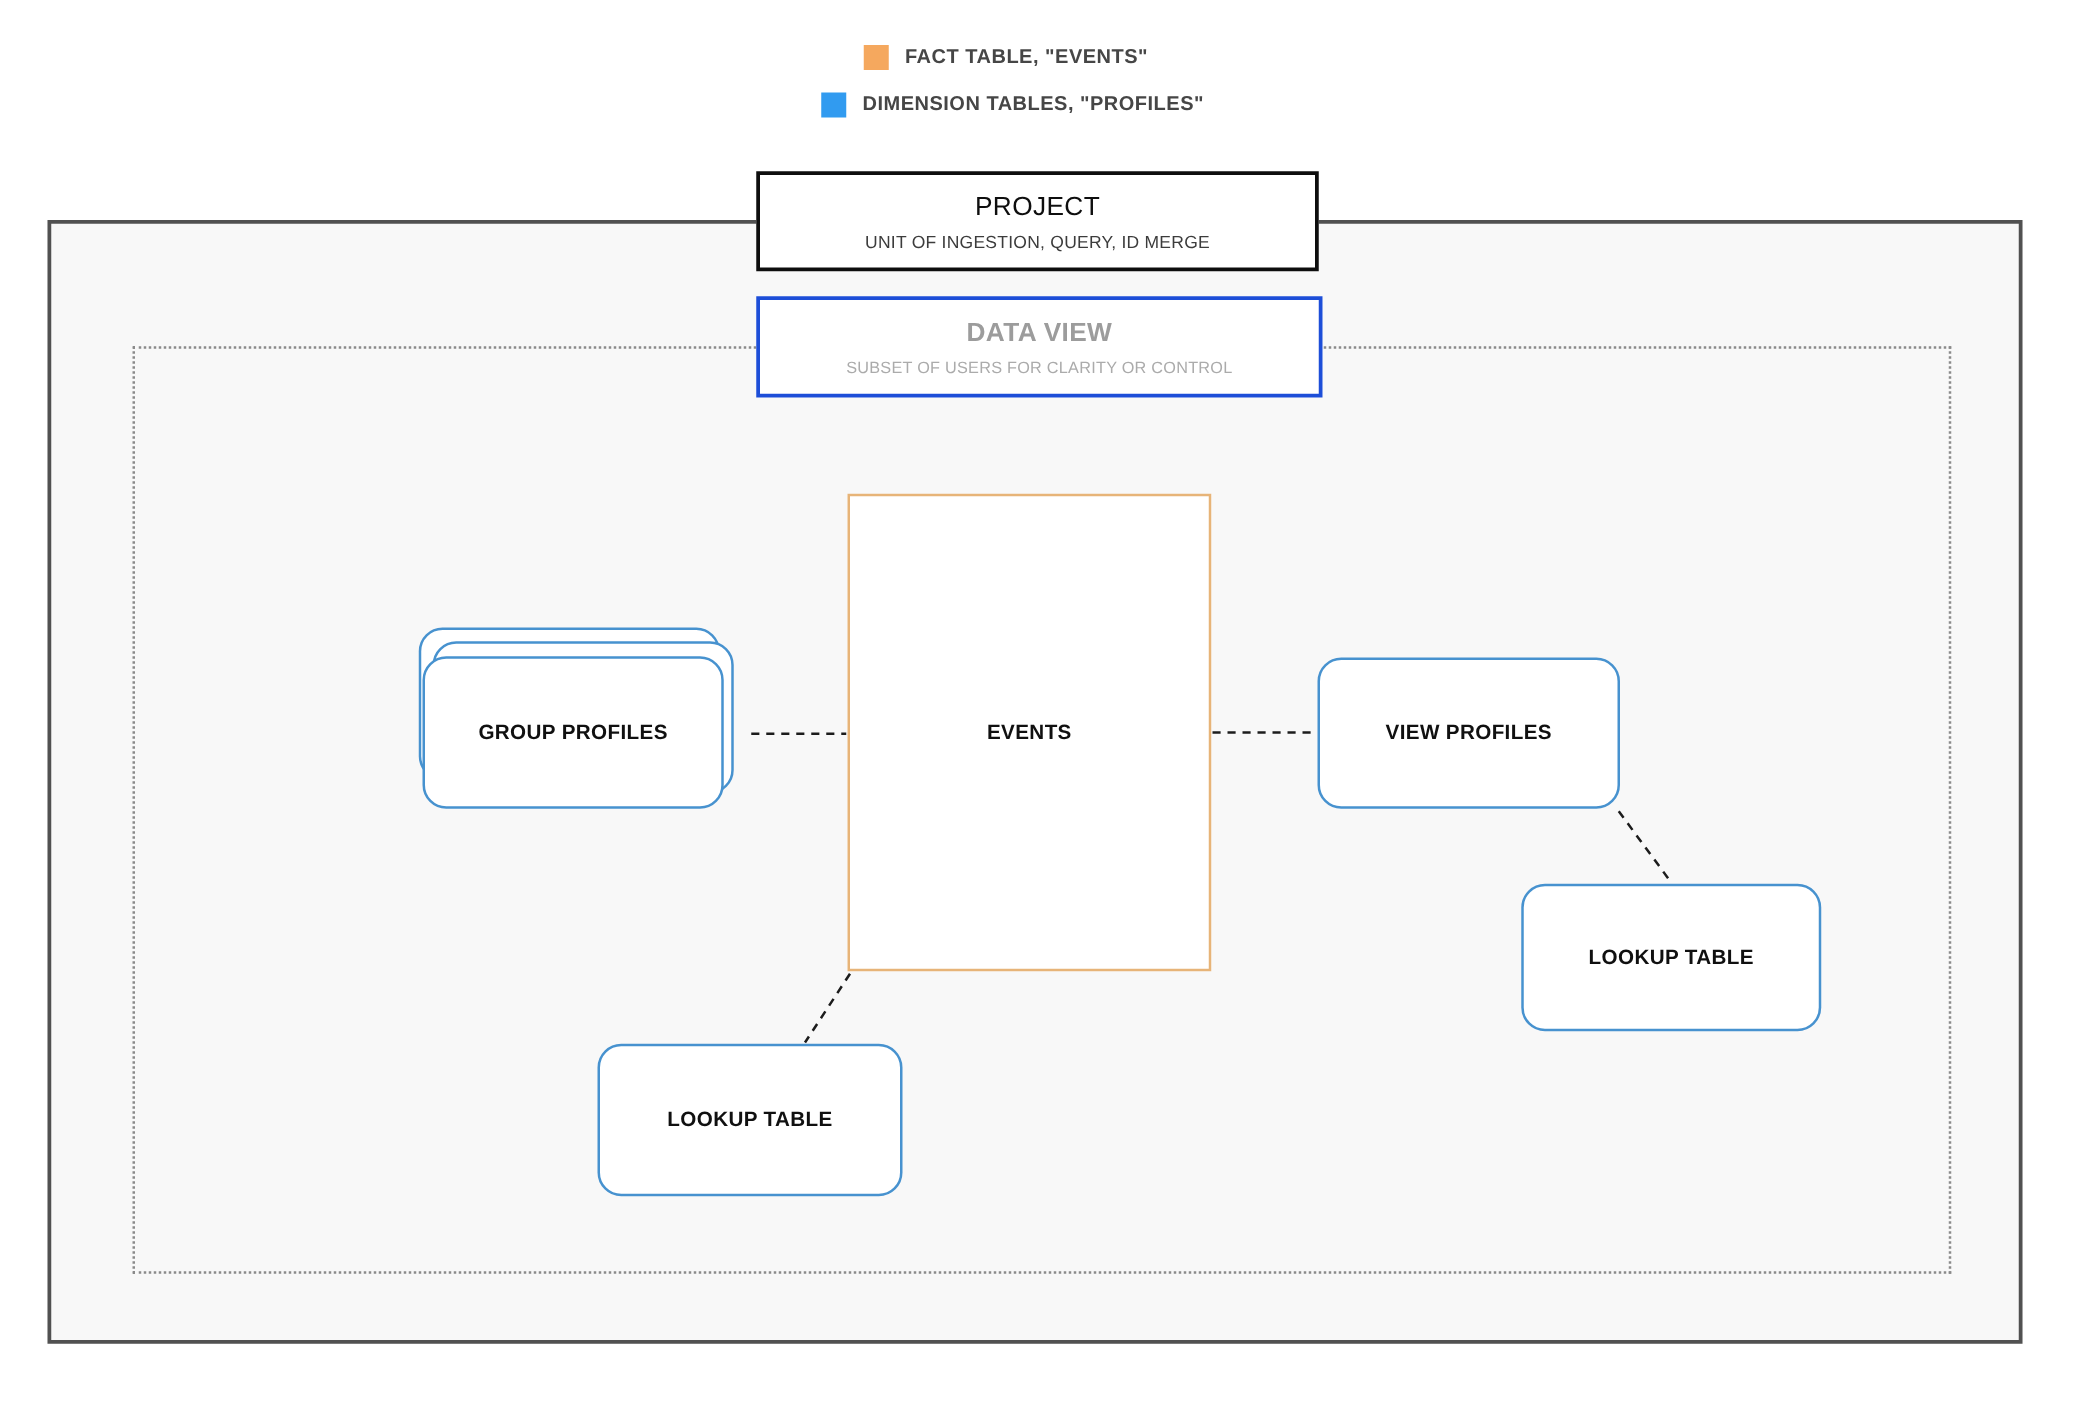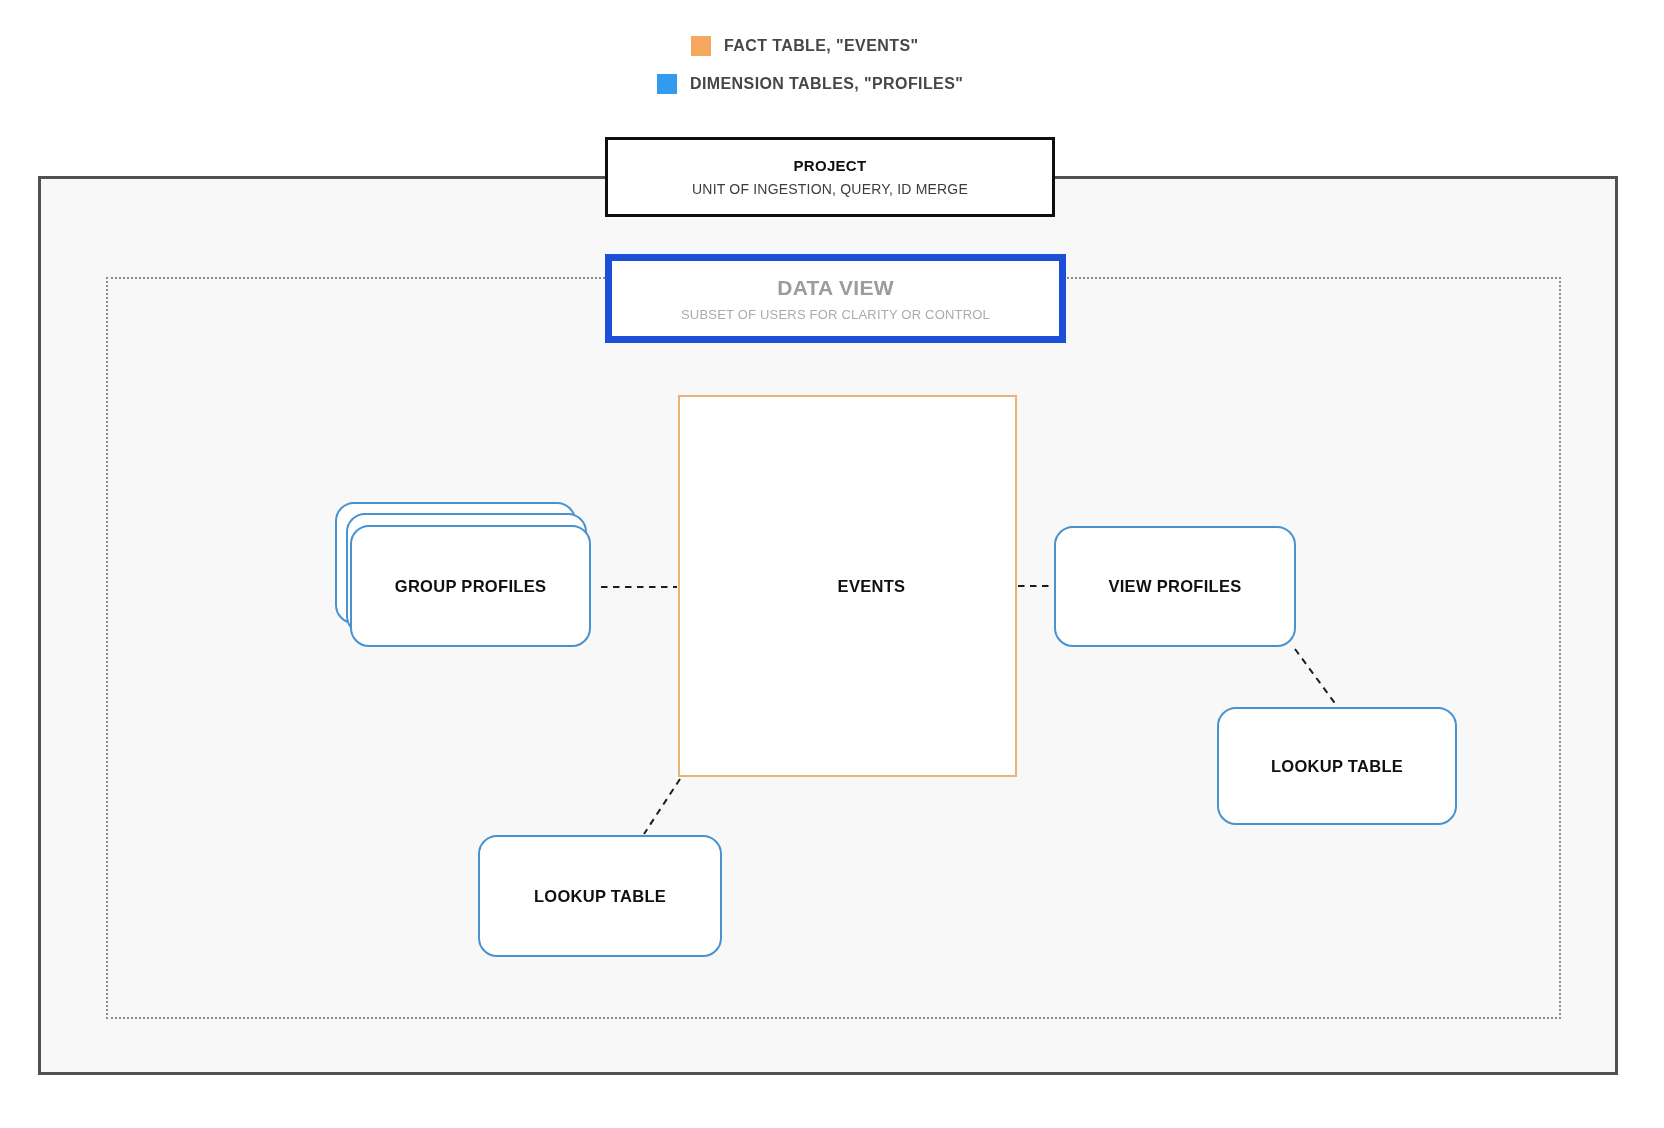--- a/index.html
+++ b/index.html
@@ -61,29 +61,29 @@
     background: #ffffff;
     text-align: center;
   }
   .project-box {
     left: 605px; top: 137px;
     width: 444px; height: 74px;
     border: 3px solid #0e0e0e;
     z-index: 6;
   }
   .project-box .box-title {
-    font-size: 15px; font-weight: bold; color: #0e0e0e; letter-spacing: 0.3px;
+    font-size: 21px; font-weight: normal; color: #0e0e0e; letter-spacing: 0.3px;
   }
   .project-box .box-subtitle {
     font-size: 14px; color: #3c3c3c; letter-spacing: 0.2px;
   }
   .data-view-box {
-    left: 605px; top: 254px;
+    left: 605px; top: 237px;
     width: 447px; height: 75px;
-    border: 7px solid #1d4ed8;
+    border: 3px solid #1d4ed8;
     z-index: 5;
   }
   .data-view-box .box-title {
     font-size: 21px; font-weight: bold; color: #9c9c9c; letter-spacing: 0.3px;
   }
   .data-view-box .box-subtitle {
     font-size: 13px; color: #ababab; letter-spacing: 0.2px;
   }
 
   
@@ -95,34 +95,33 @@
     white-space: nowrap;
   }
   .events-node {
     position: absolute;
     left: 678px; top: 395px;
     width: 287px; height: 378px;
     border: 2px solid var(--events-border, #E7B478);
     background: #ffffff;
     display: flex; align-items: center; justify-content: center;
     z-index: 4;
-    padding-left: 48px;
   }
   .card {
     position: absolute;
     width: 237px; height: 118px;
     border: 2px solid var(--card-border, #4792CF);
     border-radius: 19px;
     background: #ffffff;
     z-index: 4;
     display: flex; align-items: center; justify-content: center;
   }
   .card.stack-back   { left: 335px; top: 502px; }
   .card.stack-middle { left: 346px; top: 513px; }
-  .card.stack-front  { left: 350px; top: 525px; }
+  .card.stack-front  { left: 338px; top: 525px; }
   .card.user-profiles  { left: 1054px; top: 526px; width: 238px; height: 117px; }
   .card.lookup-right   { left: 1217px; top: 707px; width: 236px; height: 114px; }
   .card.lookup-bottom  { left: 478px;  top: 835px; width: 240px; height: 118px; }
 
   
   .connectors {
     position: absolute;
     left: 0; top: 0;
     width: 1664px; height: 1128px;
     z-index: 3;

